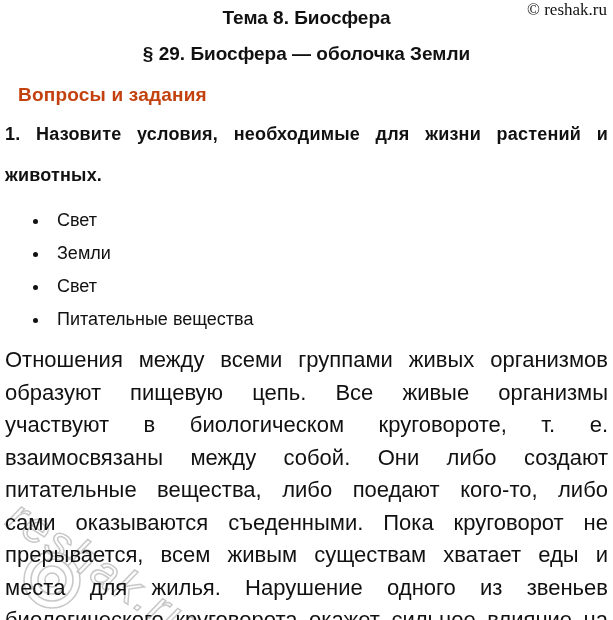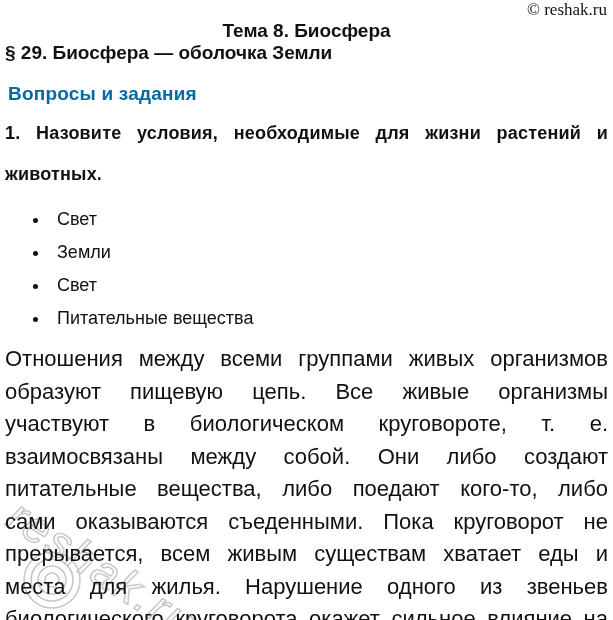--- a/index.html
+++ b/index.html
@@ -15,43 +15,45 @@
   .content {
     position: relative;
     z-index: 1;
     padding: 0 5px;
   }
   .topic-title {
     text-align: center;
     font-weight: 700;
     font-size: 19px;
     line-height: 22px;
-    padding-top: 20px;
+    padding-top: 7px;
   }
   .copyright {
     position: absolute;
     top: 0;
     right: 6px;
     font-family: "Liberation Serif", serif;
     font-weight: 400;
     font-size: 17px;
     z-index: 2;
   }
   .section-title {
+    text-align: center;
     font-weight: 700;
     font-size: 19px;
     line-height: 22px;
+    margin-top: 14px;
   }
   .section-label {
-    color: #0369a1;
+    color: #c2410c;
     font-weight: 700;
     font-size: 19px;
     line-height: 22px;
     margin-top: 19px;
-    margin-left: 3px;
+    margin-left: 13px;
     letter-spacing: 0.2px;
   }
   .question-title {
     font-weight: 700;
     font-size: 18px;
     text-align: justify;
     word-spacing: 6px;
     letter-spacing: 0.2px;
   }
   .q1-title {

